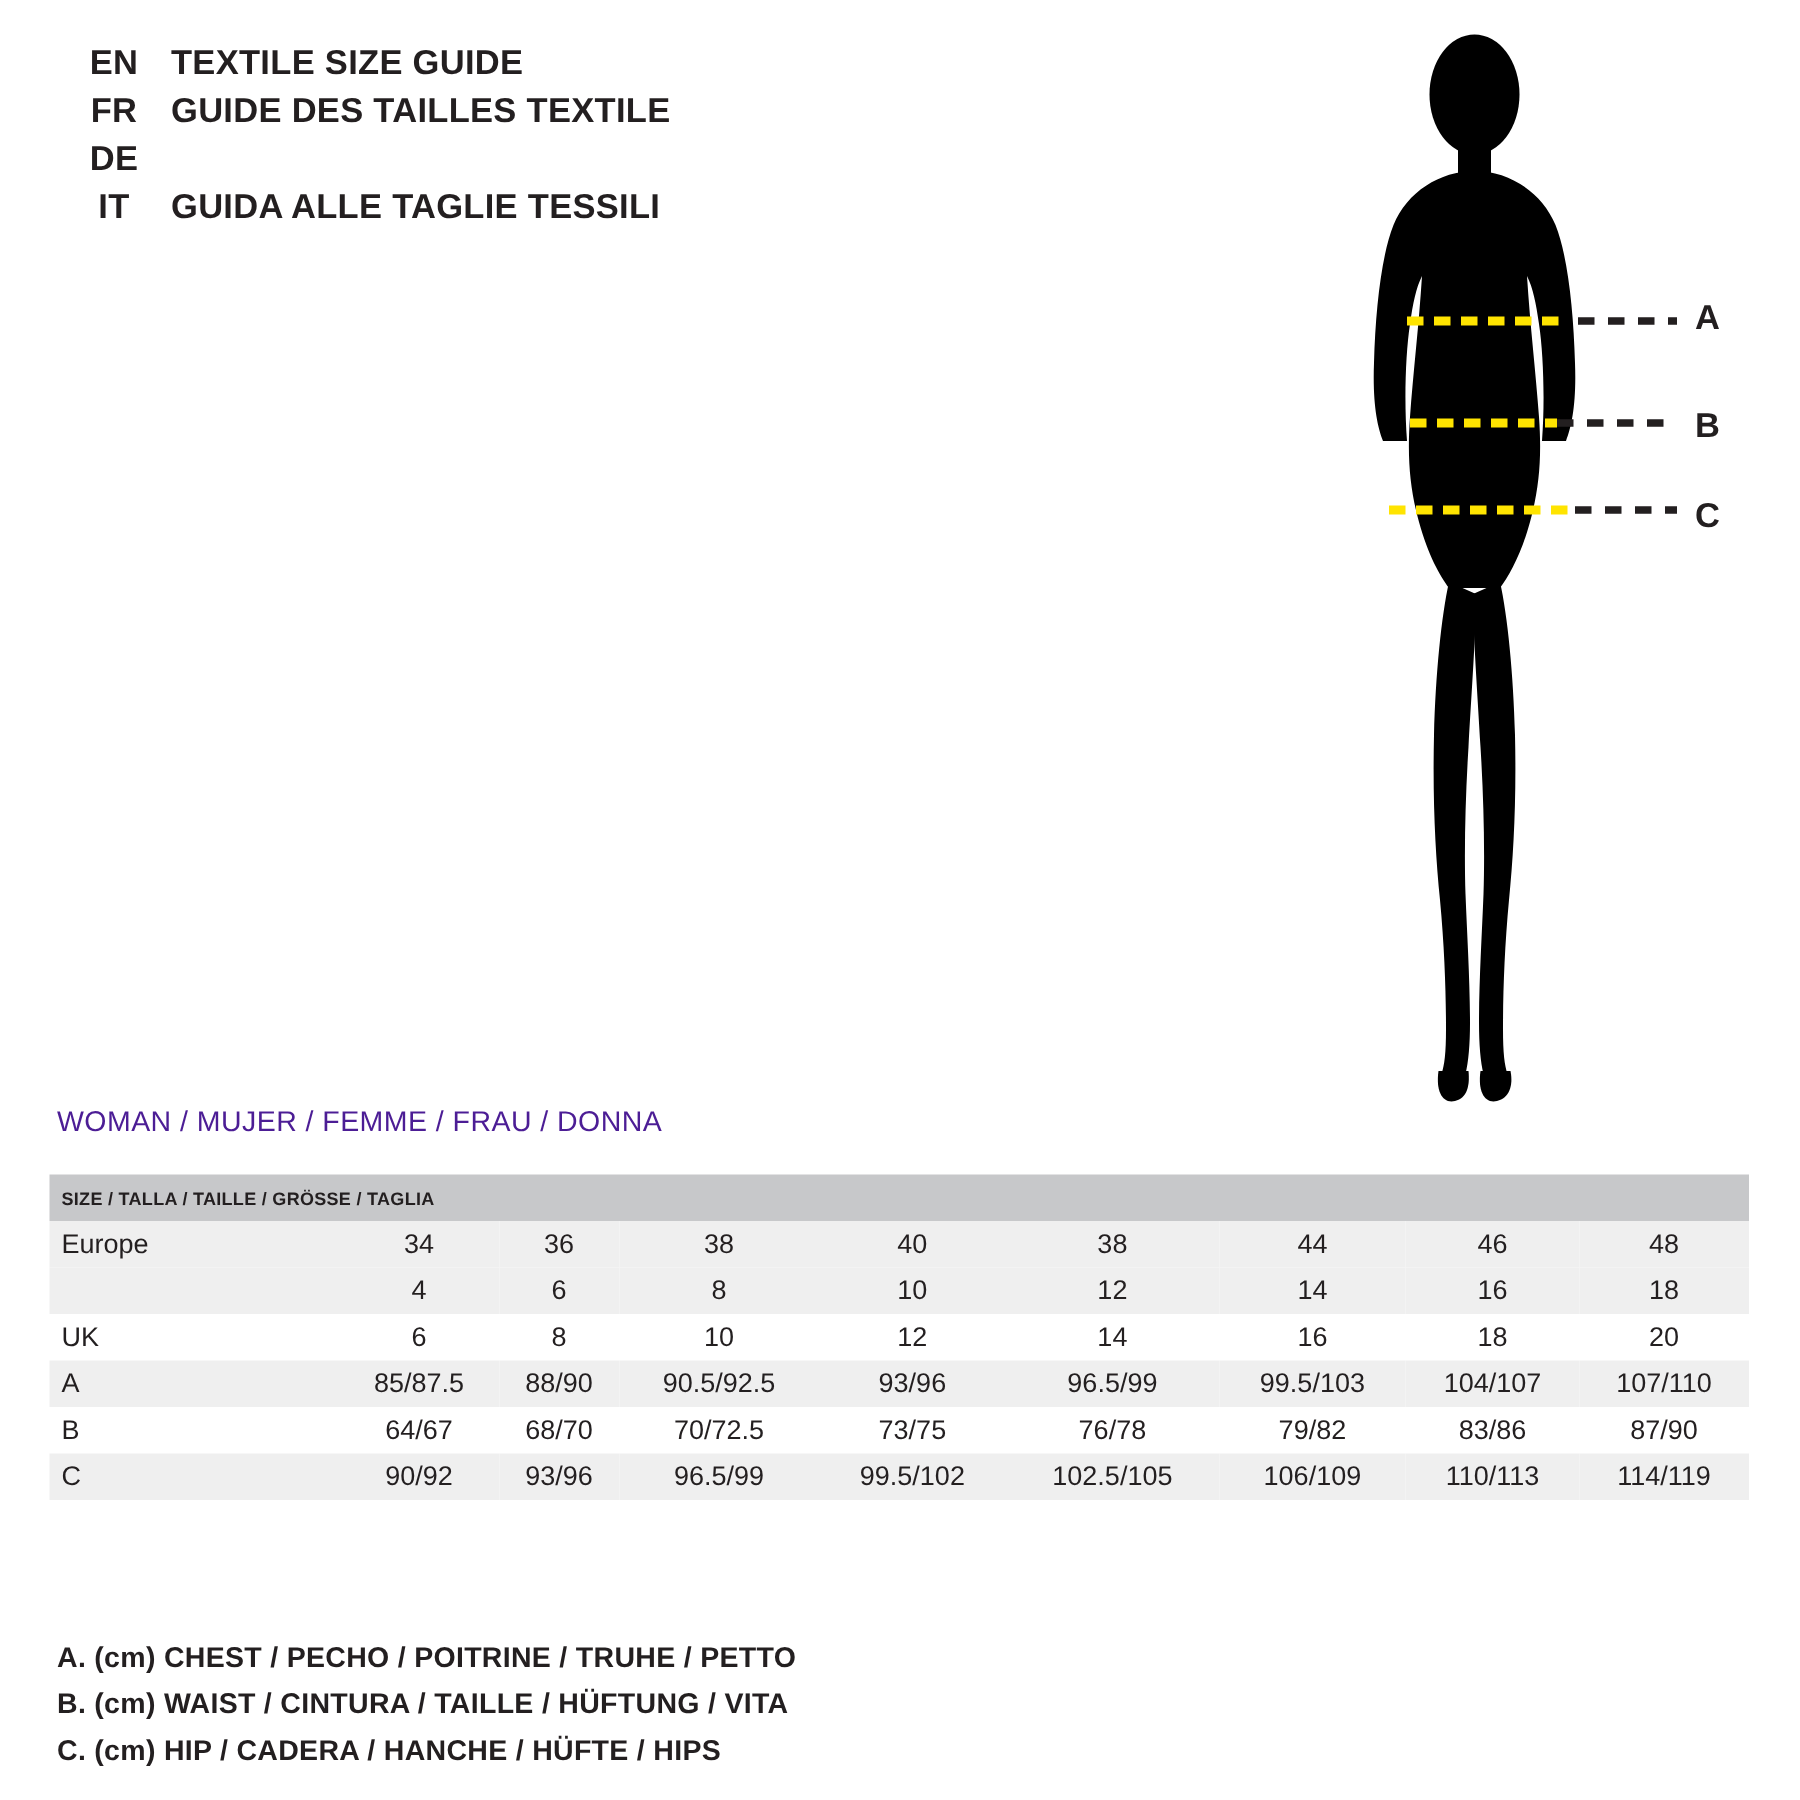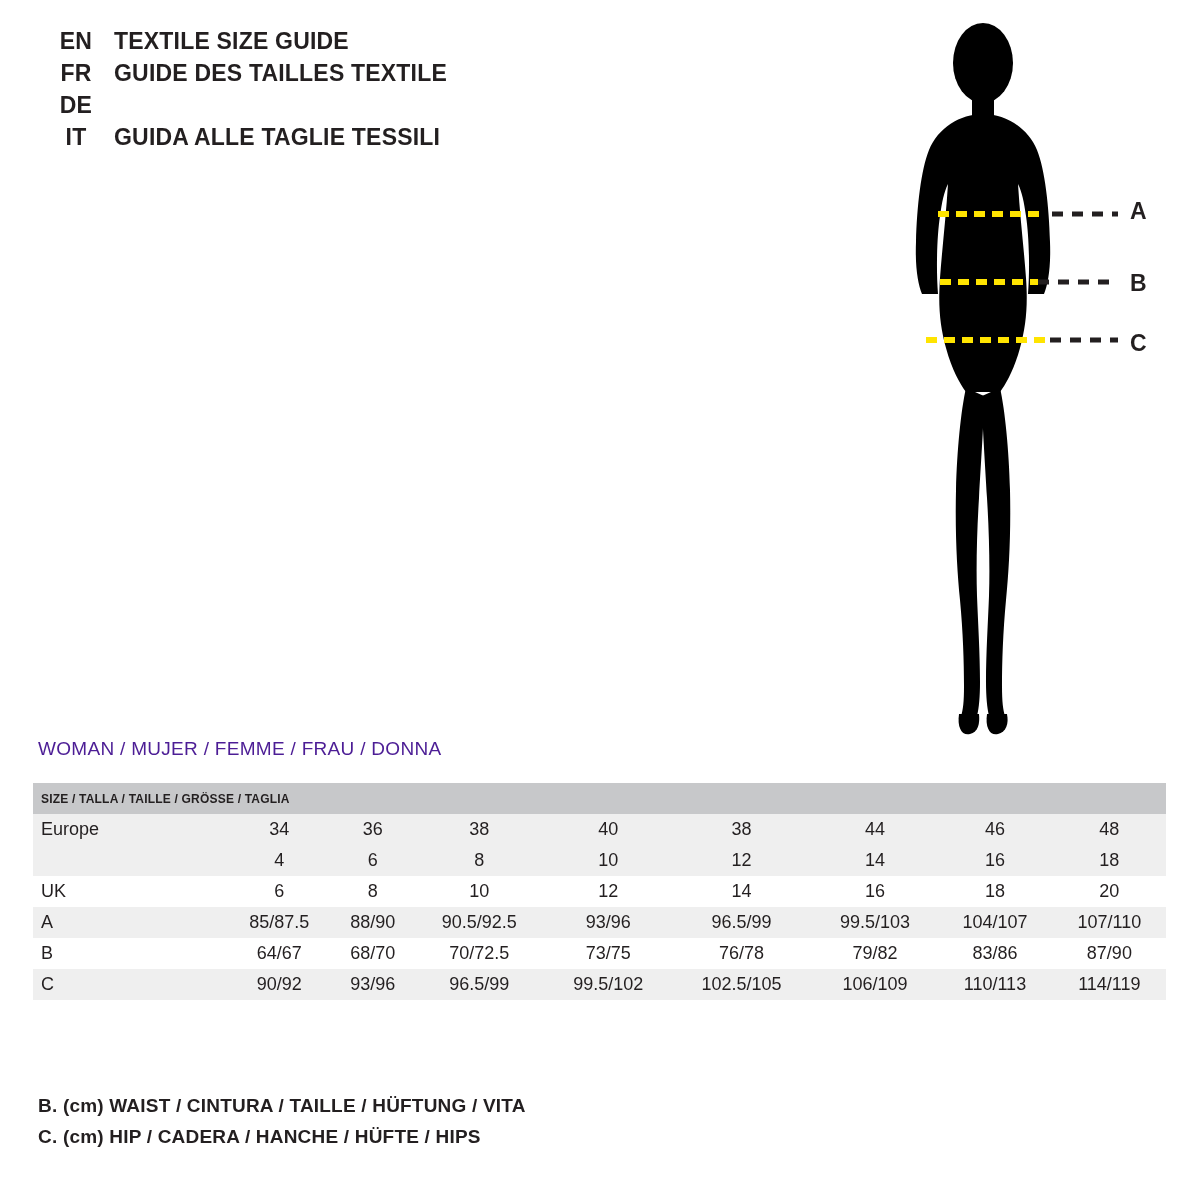--- a/index.html
+++ b/index.html
@@ -293,15 +293,16 @@
       <td>99.5/102</td>
       <td>102.5/105</td>
       <td>106/109</td>
       <td>110/113</td>
       <td>114/119</td>
     </tr>
   </tbody>
 </table>
 
 <div class="footnotes">
+  <div class="footnote">A. (cm) CHEST / PECHO / POITRINE / TRUHE / PETTO</div>
   <div class="footnote">B. (cm) WAIST / CINTURA / TAILLE / HÜFTUNG / VITA</div>
   <div class="footnote">C. (cm) HIP / CADERA / HANCHE / HÜFTE / HIPS</div>
 </div>
 
 </body></html>

